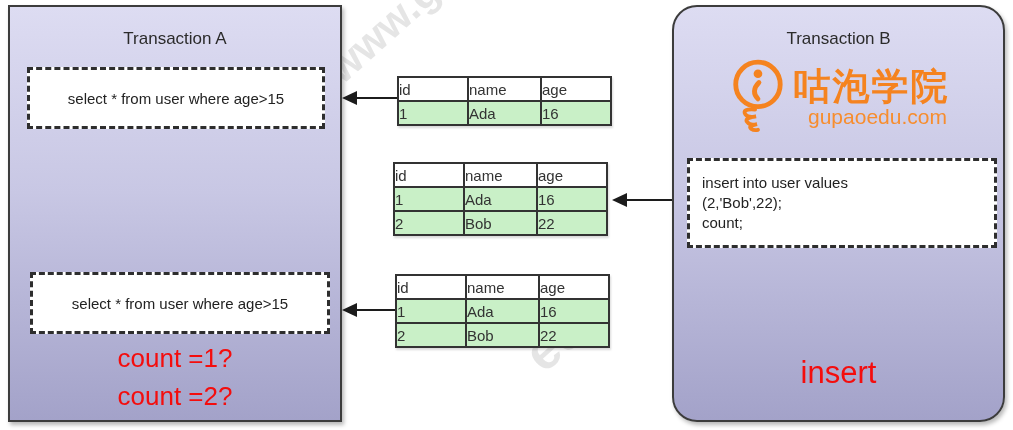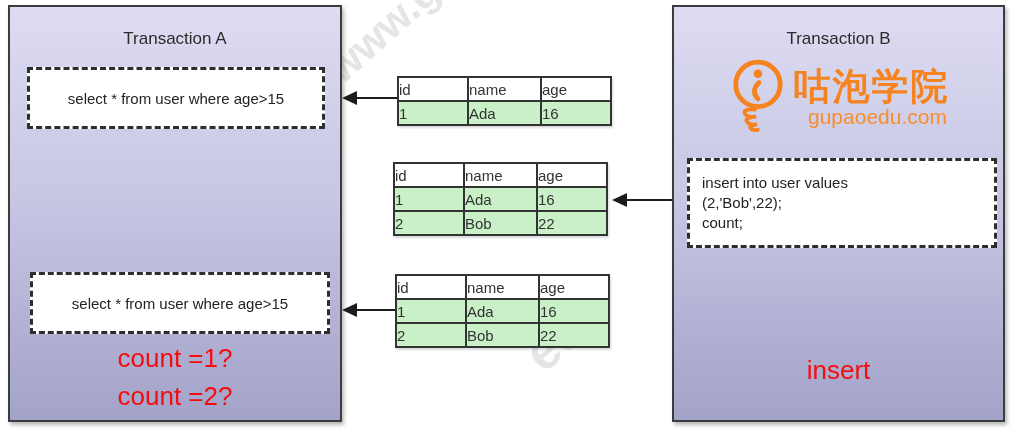--- a/index.html
+++ b/index.html
@@ -27,21 +27,21 @@
   
   .txn-box{
     position:absolute;
     top:5px;height:413px;
     border:2px solid #3c3c3c;
     background:linear-gradient(180deg,#dddcf2 0%,#c8c7e4 45%,#a3a2c9 100%);
     box-shadow:2px 3px 4px rgba(0,0,0,0.28);
     z-index:1;
   }
   #txn-a{left:8px;width:330px;}
-  #txn-b{left:672px;width:329px;}
+  #txn-b{left:672px;width:329px;border-radius:25px;}
   .txn-title{
     text-align:center;
     padding-top:22px;
     font-size:17px;
     color:#2b2b2b;
   }
   .sql-box{
     position:absolute;
     background:#ffffff;
     border:3px dashed #2e2e2e;
@@ -62,21 +62,21 @@
     text-align:center;
     color:#f40d0d;
     font-size:26px;
   }
   #count-1{top:336px;text-align:center;}
   #count-2{top:374px;}
   #insert-label{
     position:absolute;left:0;right:0;top:348px;
     text-align:center;
     color:#f40d0d;
-    font-size:26px;
+    font-size:31px;
   }
 
   
   .logo-row{
     display:flex;
     align-items:center;
     justify-content:center;
     margin-top:8px;
     gap:8px;
   }

